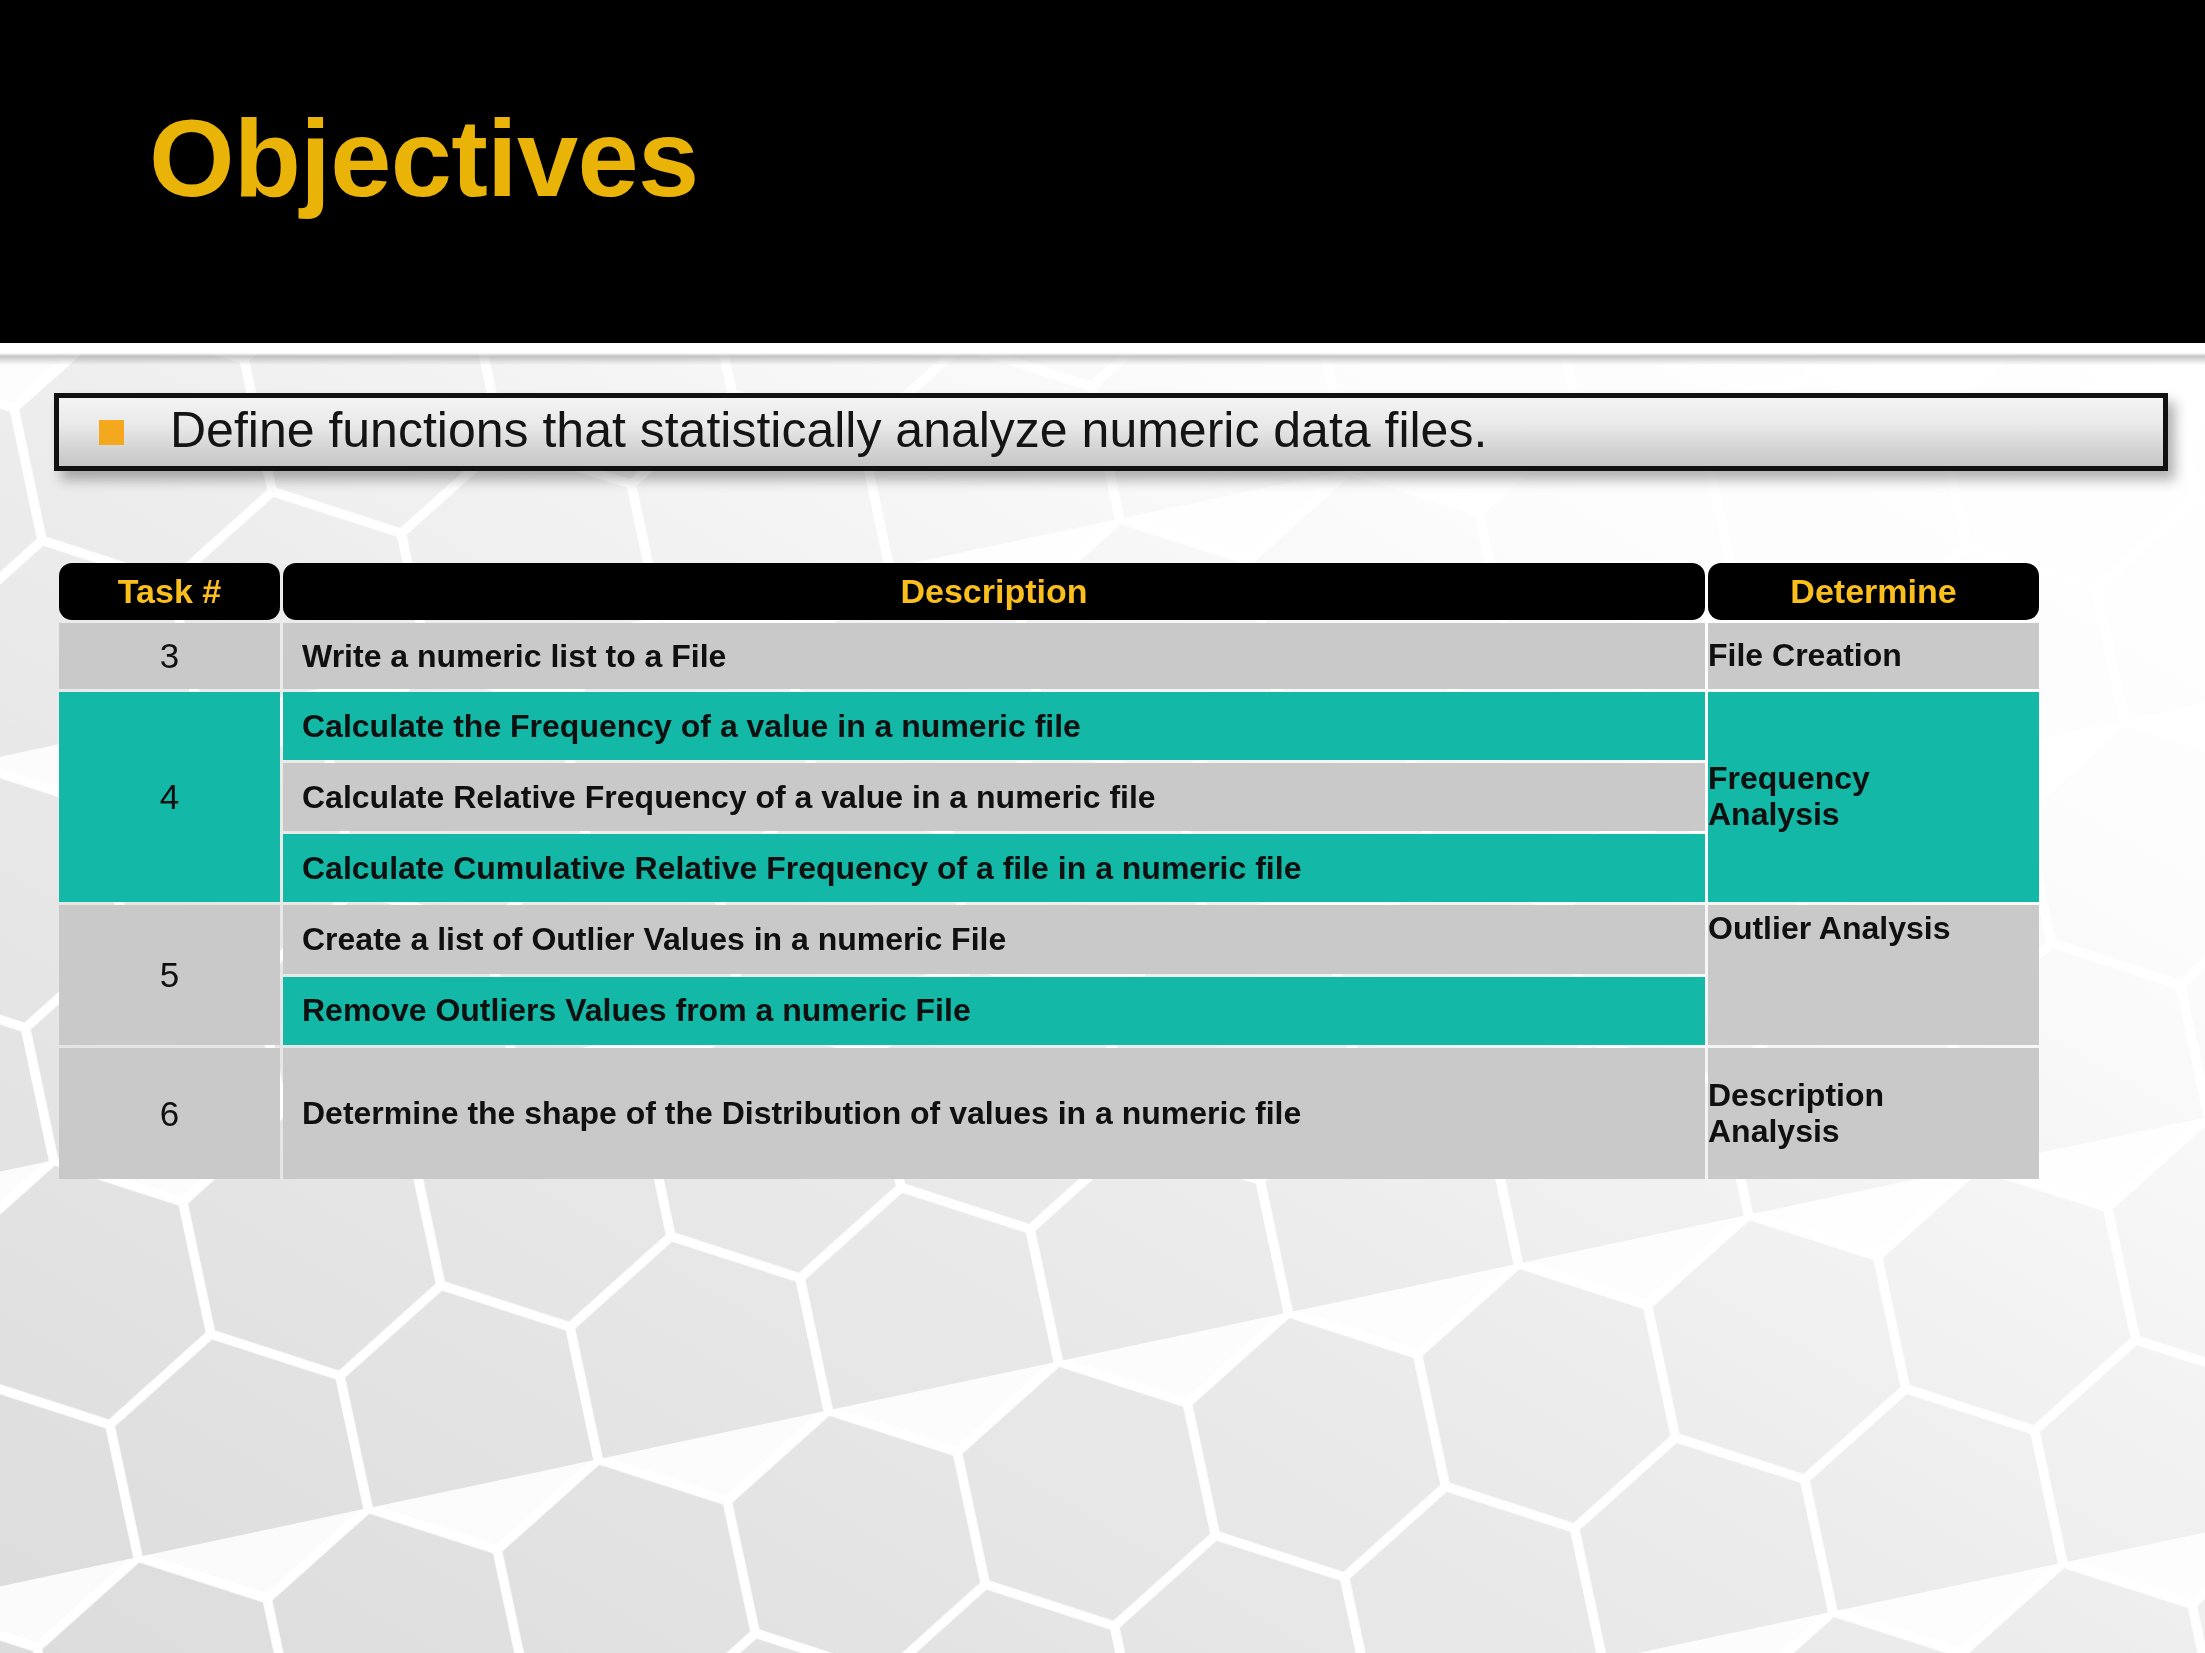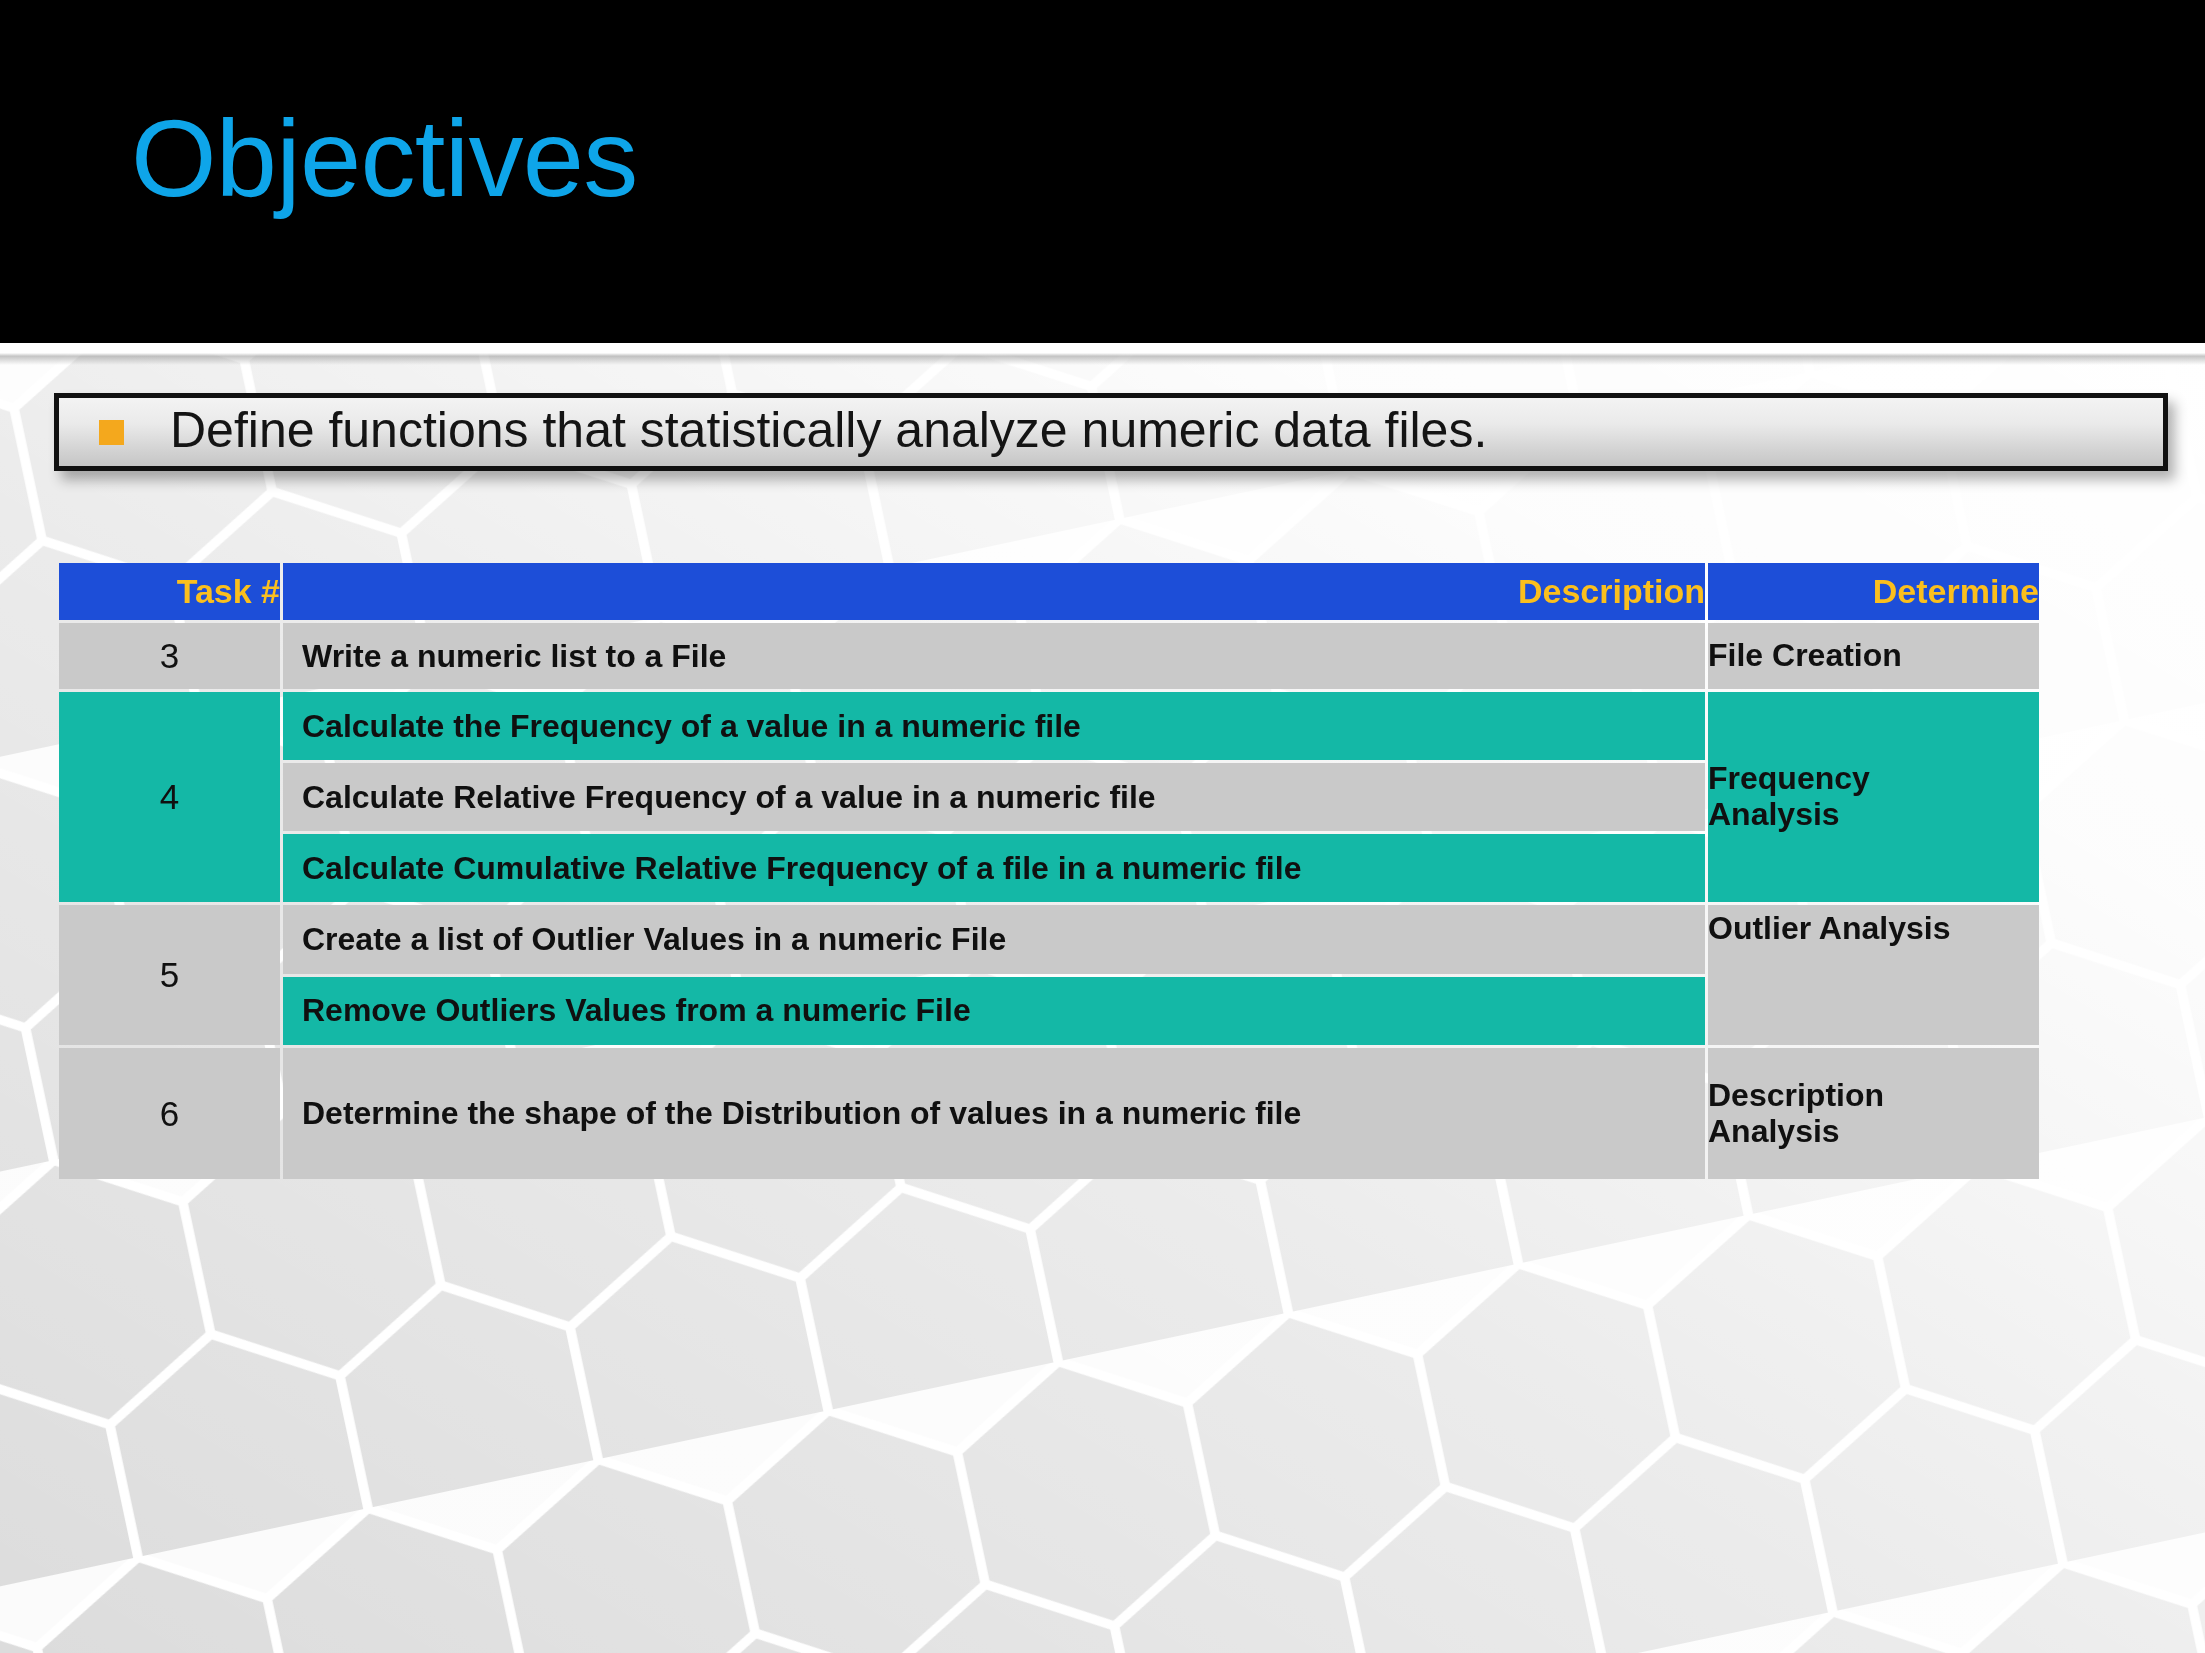--- a/index.html
+++ b/index.html
@@ -39,25 +39,25 @@
   .title-band {
     position: absolute;
     left: 0; top: 0;
     width: 2205px;
     height: 343px;
     background: #000000;
     z-index: 5;
   }
   .title-text {
     position: absolute;
-    left: 131px;
+    left: 149px;
     top: 103px;
     font-size: 110px;
-    font-weight: normal;
-    color: #0ea5e9;
+    font-weight: bold;
+    color: #eab308;
     letter-spacing: -0.7px;
     line-height: 1;
     white-space: nowrap;
   }
 
   
   .band-shadow {
     position: absolute;
     left: 0; top: 343px;
     width: 2205px; height: 22px;
@@ -112,27 +112,28 @@
   .task-table td, .task-table th {
     padding: 0;
     margin: 0;
     vertical-align: middle;
   }
   .col-task   { width: 221px; }
   .col-desc   { width: 1422px; }
   .col-op     { width: 331px; }
 
   .hdr {
-    background: #1d4ed8;
+    background: #000000;
     color: #FBBF1D;
     font-size: 34px;
     font-weight: bold;
-    text-align: right;
+    text-align: center;
     height: 57px;
     line-height: 57px;
+    border-radius: 13px;
   }
 
   .cell {
     font-size: 32px;
     font-weight: bold;
     color: #101010;
     height: 65px;
   }
   .cell-dark  { background: #c9c9c9; }
   .cell-light { background: #14b8a6; }

